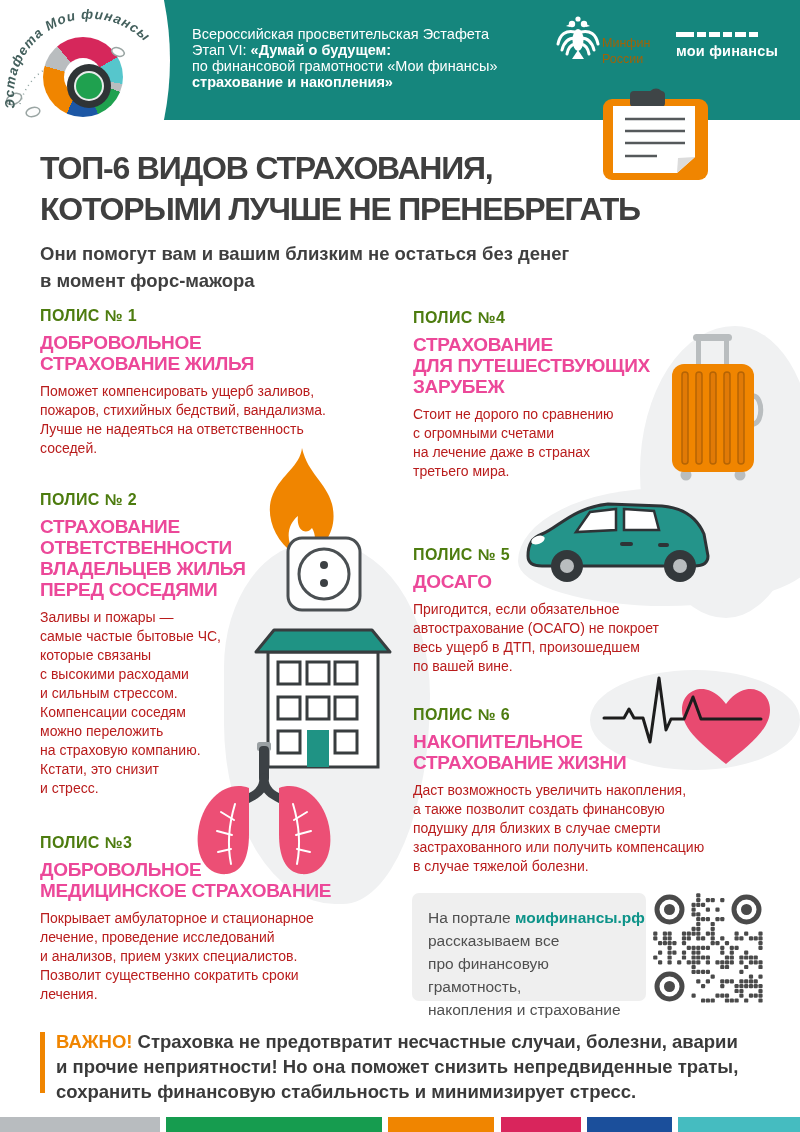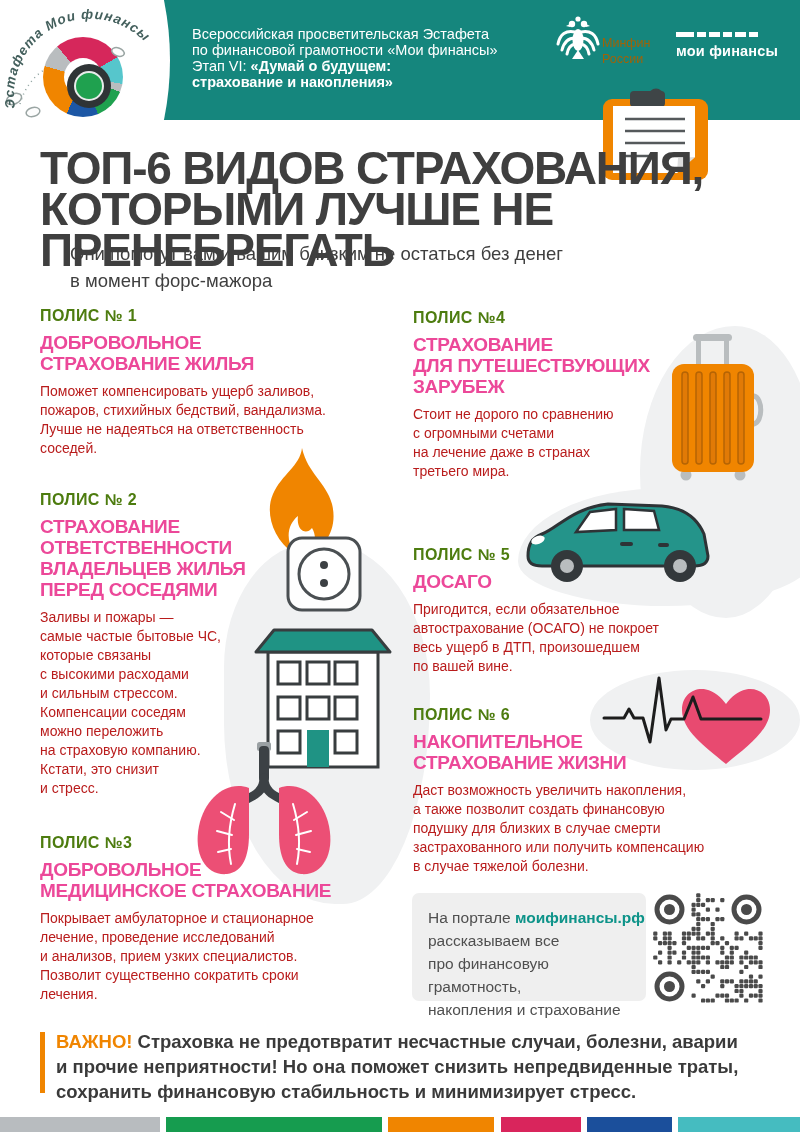--- a/index.html
+++ b/index.html
@@ -21,22 +21,22 @@
   .htext{left:192px;top:27px;color:#fff;font-size:14.5px;line-height:15.9px;font-weight:400;}
   .htext b{font-weight:700;}
   .minfin{left:602px;top:36px;color:#a16207;font-size:12.5px;line-height:15.5px;}
   .dashes{left:676px;top:32px;width:82px;height:4.5px;
     background:linear-gradient(90deg,#fff 0 18px,transparent 18px 21px,#fff 21px 30px,transparent 30px 33px,
       #fff 33px 44px,transparent 44px 47px,#fff 47px 56px,transparent 56px 59px,#fff 59px 70px,
       transparent 70px 73px,#fff 73px 82px);}
   .brand{left:676px;top:43px;color:#fff;font-size:14.5px;font-weight:700;letter-spacing:.2px;}
 
   
-  .title{left:40px;top:148px;color:#3f3f3f;font-weight:700;font-size:46px;line-height:41px;letter-spacing:-1.2px;}
-  .subtitle{left:40px;top:240px;color:#3f3f3f;font-weight:400;font-size:18.5px;line-height:27px;margin-left:30px;}
+  .title{left:40px;top:148px;color:#3f3f3f;font-weight:700;font-size:32px;line-height:41px;letter-spacing:-1.2px;}
+  .subtitle{left:40px;top:240px;color:#3f3f3f;font-weight:700;font-size:18.5px;line-height:27px;}
 
   
   .blob{background:#f0f1f2;}
 
   
   .pol{z-index:5;}
   .plabel{color:#4d7c0f;font-weight:700;font-size:16px;line-height:20px;letter-spacing:.4px;margin-bottom:6px;}
   .ptitle{color:#ec4899;font-weight:700;font-size:19px;line-height:21px;letter-spacing:-.3px;margin-bottom:8px;}
   .pbody{color:#b91c1c;font-size:14px;line-height:19px;}
 
@@ -84,22 +84,22 @@
     <ellipse cx="14" cy="99" rx="8" ry="5" transform="rotate(-25 14 99)" fill="#fdfdfd" stroke="#9aa5a3" stroke-width="1.5"></ellipse>
     <ellipse cx="33" cy="112" rx="7" ry="4.5" transform="rotate(-15 33 112)" fill="#fdfdfd" stroke="#9aa5a3" stroke-width="1.5"></ellipse>
     <ellipse cx="118" cy="52" rx="6.5" ry="4" transform="rotate(20 118 52)" fill="#fdfdfd" stroke="#9aa5a3" stroke-width="1.5"></ellipse>
     <text font-size="13.5" font-style="italic" font-weight="700" fill="#44605d" letter-spacing="1">
       <textPath href="#arcp" startOffset="4">Эстафета Мои финансы</textPath>
     </text>
   </svg>
 
   <div class="htext abs">
     <div>Всероссийская просветительская Эстафета</div>
+    <div><span>Этап VI: </span><b>«Думай о будущем:</b></div>
     <div>по финансовой грамотности «Мои финансы»</div>
-    <div><span>Этап VI: </span><b>«Думай о будущем:</b></div>
     <div><b>страхование и накопления»</b></div>
   </div>
 
   <svg class="abs" style="left:556px;top:14px;width:44px;height:50px" viewBox="0 0 44 50">
     <g fill="#fff">
       <circle cx="22" cy="5" r="2.6"></circle>
       <circle cx="16" cy="10" r="3.2"></circle>
         <circle cx="28" cy="10" r="3.2"></circle>
       <path d="M14,10 l-4,2 4,1 z"></path>
         <path d="M30,10 l4,2 -4,1 z"></path>

